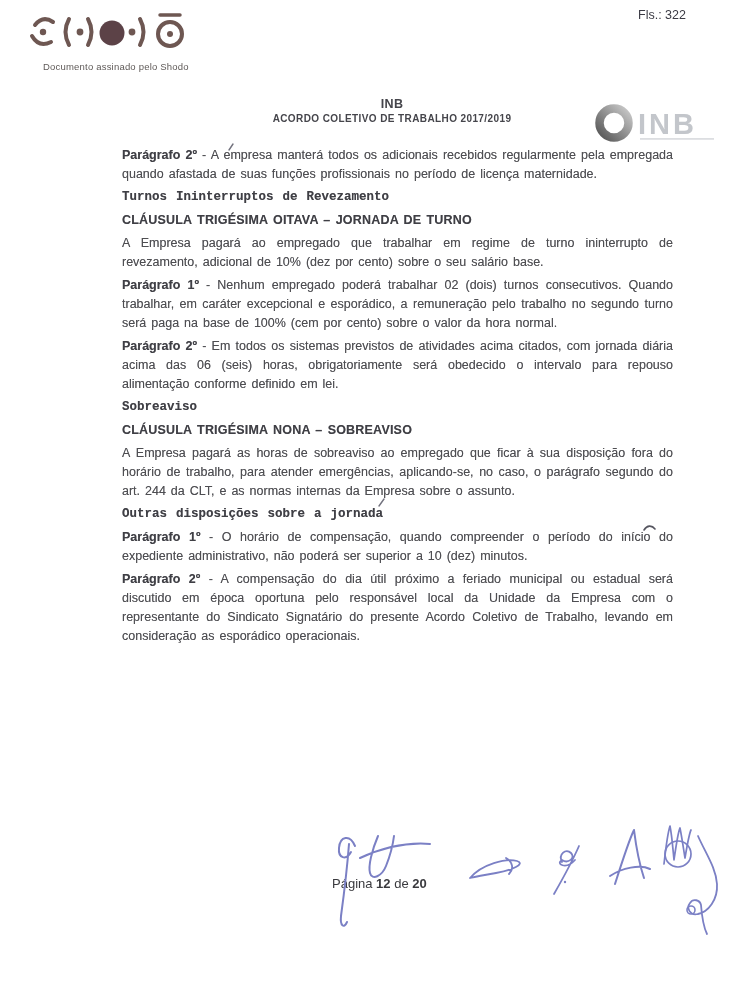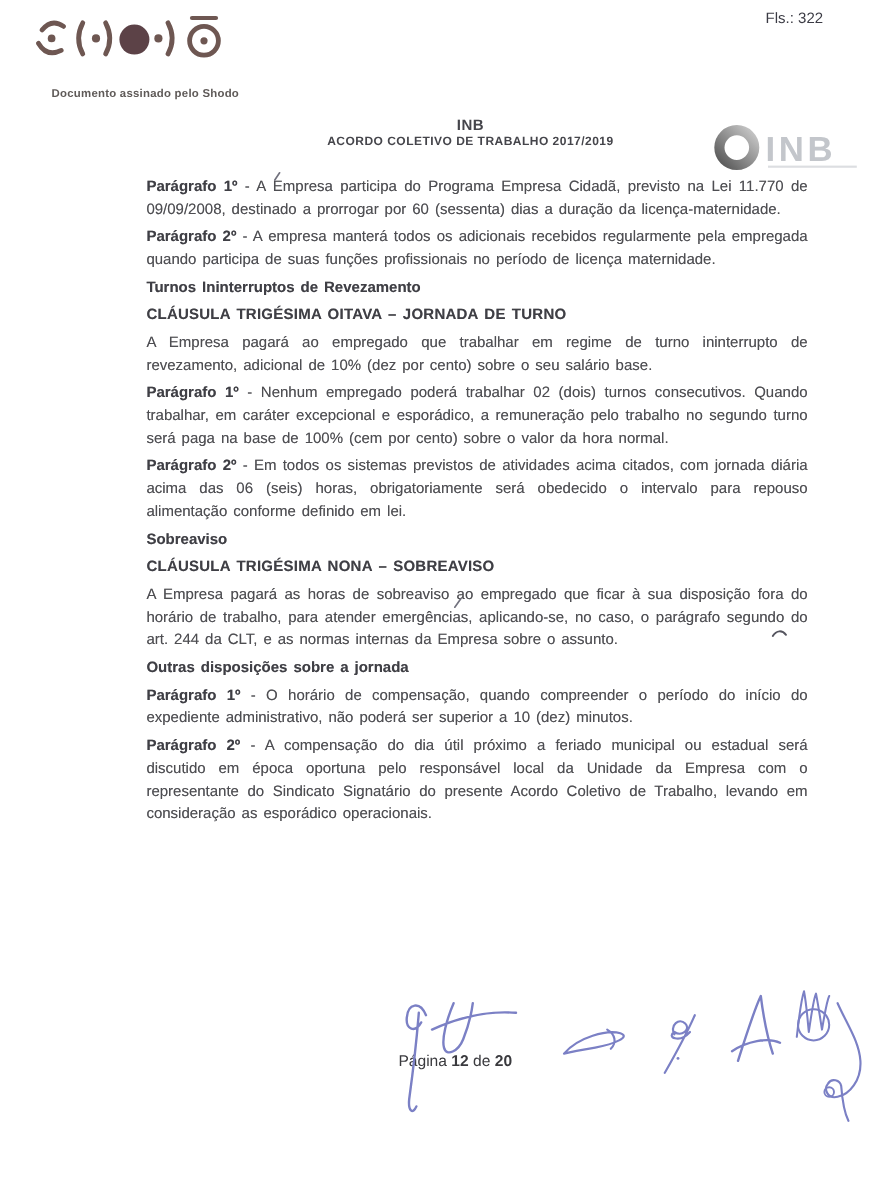--- a/index.html
+++ b/index.html
@@ -4,40 +4,40 @@
 <style>
   html,body { margin:0; padding:0; background:#ffffff; }
   .page {
     position:relative; width:731px; height:1000px; background:#ffffff;
     font-family:"Liberation Sans", sans-serif; overflow:hidden; margin:0 auto;
     color:#4e4e52;
   }
   
   .stamp { position:absolute; left:28px; top:12px; width:190px; }
   .stamp-caption {
-    margin-top:14px; padding-left:15px; font-size:9.5px; color:#5f5a58; letter-spacing:0.2px;font-weight:bold;
+    margin-top:3px; padding-left:15px; font-size:9.5px; color:#5f5a58; letter-spacing:0.2px;
   }
   
   .folio { position:absolute; left:638px; top:8px; font-size:12.5px; color:#3b3b44; }
   
   .doc-header { position:absolute; left:122px; top:97px; width:540px; text-align:center;
     color:#45454b; font-weight:bold; letter-spacing:0.4px; }
   .doc-header .org  { font-size:12.5px; line-height:14px; }
   .doc-header .titl { font-size:10px; line-height:15px; }
   
   .inb-logo { position:absolute; left:592px; top:100px; }
   
   .doc-body {
     position:absolute; left:122px; top:146px; width:551px;
     font-size:12.5px; line-height:19px; word-spacing:1.5px;
     text-shadow:0 0 0.5px rgba(80,80,86,0.55);
   }
   .doc-body p { margin:0 0 4px; text-align:justify; }
   .lead { font-weight:bold; color:#3f3f45; }
-  .center-h { text-align:left; font-weight:bold; color:#3f3f45; }
+  .center-h { text-align:left; font-weight:bold; color:#3f3f45;font-family:Liberation Mono, monospace; }
   .clause-h { text-align:right; font-weight:bold; color:#3f3f45; letter-spacing:0.2px; }
   
   .page-num { position:absolute; left:332px; top:876px; font-size:13px; color:#3a3a3e; }
   .page-num b { font-weight:bold; }
   
   .sig-layer, .artifact-layer { position:absolute; pointer-events:none; }
   .sig-layer { left:300px; top:806px; }
   .artifact-layer { left:0; top:0; }
 </style>
 </head>
@@ -82,22 +82,21 @@
           <stop offset="1" stop-color="#c9c9c9"></stop>
         </linearGradient>
       </defs>
       <circle cx="22" cy="23" r="14.5" fill="none" stroke="url(#ringGrad)" stroke-width="8.5"></circle>
       <text x="46" y="34" font-family="Liberation Sans, sans-serif" font-weight="bold" font-size="29" fill="#c3c6cb" letter-spacing="3">INB</text>
       <rect x="48" y="38" width="74" height="1.8" fill="#dcdee1"></rect>
     </svg>
   </div>
 
   <div class="doc-body">
-    <p><span class="lead">Parágrafo 1º</span><span> - A Empresa participa do Programa Empresa Cidadã, previsto na Lei 11.770 de 09/09/2008, destinado a prorrogar por 60 (sessenta) dias a duração da licença-maternidade.</span></p>
-    <p><span class="lead">Parágrafo 2º</span><span> - A empresa manterá todos os adicionais recebidos regularmente pela empregada quando participa de suas funções profissionais no período de licença maternidade.</span></p>
+    <p><span class="lead">Parágrafo 2º</span><span> - A empresa manterá todos os adicionais recebidos regularmente pela empregada quando afastada de suas funções profissionais no período de licença maternidade.</span></p>
     <p class="center-h">Turnos Ininterruptos de Revezamento</p>
     <p class="clause-h">CLÁUSULA TRIGÉSIMA OITAVA – JORNADA DE TURNO</p>
     <p><span>A Empresa pagará ao empregado que trabalhar em regime de turno ininterrupto de revezamento, adicional de 10% (dez por cento) sobre o seu salário base.</span></p>
     <p><span class="lead">Parágrafo 1º</span><span> - Nenhum empregado poderá trabalhar 02 (dois) turnos consecutivos. Quando trabalhar, em caráter excepcional e esporádico, a remuneração pelo trabalho no segundo turno será paga na base de 100% (cem por cento) sobre o valor da hora normal.</span></p>
     <p><span class="lead">Parágrafo 2º</span><span> - Em todos os sistemas previstos de atividades acima citados, com jornada diária acima das 06 (seis) horas, obrigatoriamente será obedecido o intervalo para repouso alimentação conforme definido em lei.</span></p>
     <p class="center-h">Sobreaviso</p>
     <p class="clause-h">CLÁUSULA TRIGÉSIMA NONA – SOBREAVISO</p>
     <p><span>A Empresa pagará as horas de sobreaviso ao empregado que ficar à sua disposição fora do horário de trabalho, para atender emergências, aplicando-se, no caso, o parágrafo segundo do art. 244 da CLT, e as normas internas da Empresa sobre o assunto.</span></p>
     <p class="center-h">Outras disposições sobre a jornada</p>
     <p><span class="lead">Parágrafo 1º</span><span> - O horário de compensação, quando compreender o período do início do expediente administrativo, não poderá ser superior a 10 (dez) minutos.</span></p>

